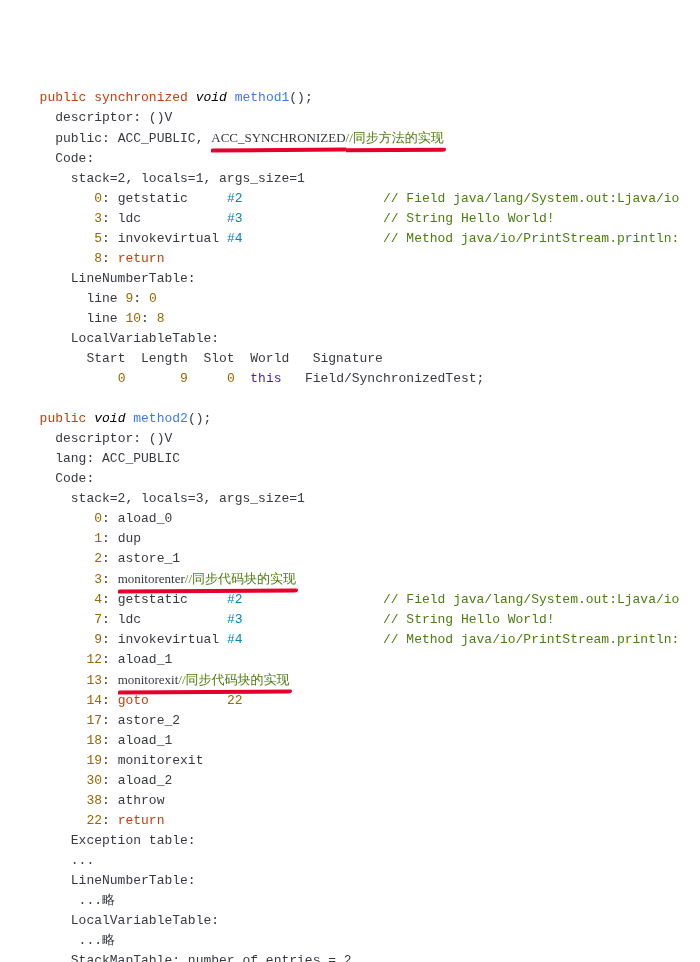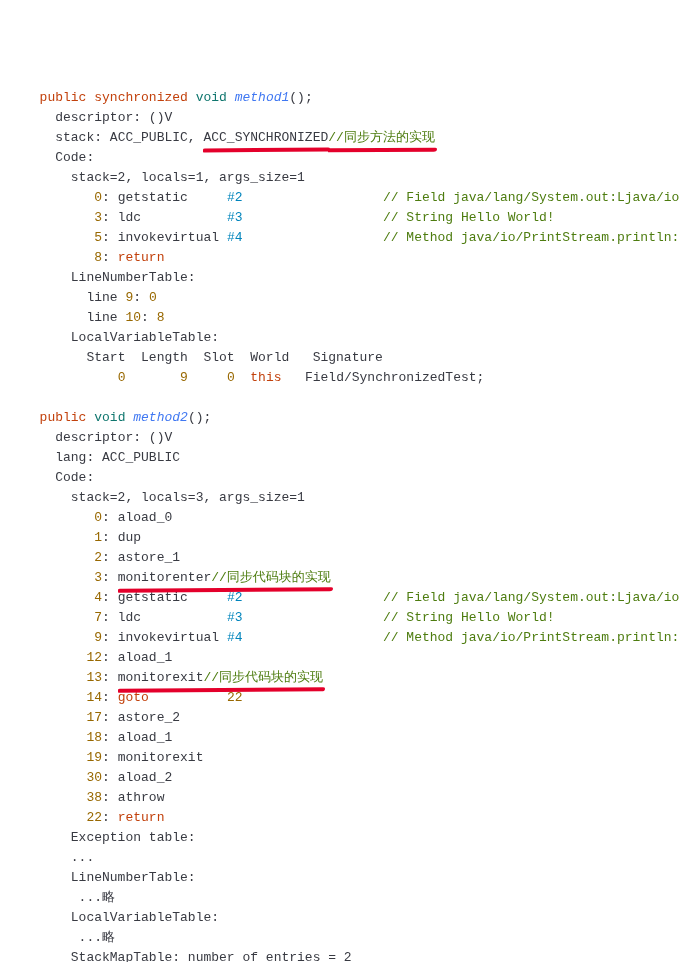--- a/index.html
+++ b/index.html
@@ -7,50 +7,51 @@
     padding: 8px 0 8px 24px;
     background: #ffffff;
     font-family: "SFMono-Regular", Consolas, "Liberation Mono", Menlo, monospace;
     font-size: 13px;
     line-height: 20px;
     color: #383a42;
     white-space: pre;
     overflow-x: hidden;
   }
   .kw  { color: #c2410c; }           
-  .typ { color: #0f766e; }           
-  .fn  { color: #4078f2; font-style: italic; }           
+  .typ { color: #000000; font-style: italic; }           
+  .fn  { color: #4078f2; }           
   .num { color: #986801; }           
   .ref { color: #0184bc; }           
-  .thi { color: #c2410c; text-align: center; }           
+  .thi { color: #4c1d95; text-align: center; }           
   .cmt { color: #4d7c0f; }           
   .underline {
     position: relative;
     display: inline-block;
+    font-family: Liberation Serif, serif;
   }
   .underline::after {
     content: "";
     position: absolute;
     left: 0;
     right: -2px;
     bottom: -4px;
     height: 4px;
     background: #e4002b;
     border-radius: 6px 6px 10px 2px / 4px 4px 8px 2px;
     transform: rotate(-0.4deg);
   }
 </style>
 </head>
 <body>
 
 
 
 <span>  <span class="kw">public</span> <span class="kw">synchronized</span> <span class="typ">void</span> <span class="fn">method1</span><span>();</span>
     <span>descriptor: ()V</span>
-    <span>stack: ACC_PUBLIC, </span><span class="underline">ACC_SYNCHRONIZED</span><span class="cmt underline">//同步方法的实现</span>
+    <span>public: ACC_PUBLIC, </span><span class="underline">ACC_SYNCHRONIZED</span><span class="cmt underline">//同步方法的实现</span>
     <span>Code:</span>
       <span>stack=2, locals=1, args_size=1</span>
          <span class="num">0</span>: <span>getstatic</span>     <span class="ref">#2</span>                  <span class="cmt">// Field java/lang/System.out:Ljava/io</span>
          <span class="num">3</span>: <span>ldc</span>           <span class="ref">#3</span>                  <span class="cmt">// String Hello World!</span>
          <span class="num">5</span>: <span>invokevirtual</span> <span class="ref">#4</span>                  <span class="cmt">// Method java/io/PrintStream.println:</span>
          <span class="num">8</span>: <span class="kw">return</span>
       <span>LineNumberTable:</span>
         <span>line</span> <span class="num">9</span><span>:</span> <span class="num">0</span>
         <span>line</span> <span class="num">10</span><span>:</span> <span class="num">8</span>
       <span>LocalVariableTable:</span>

